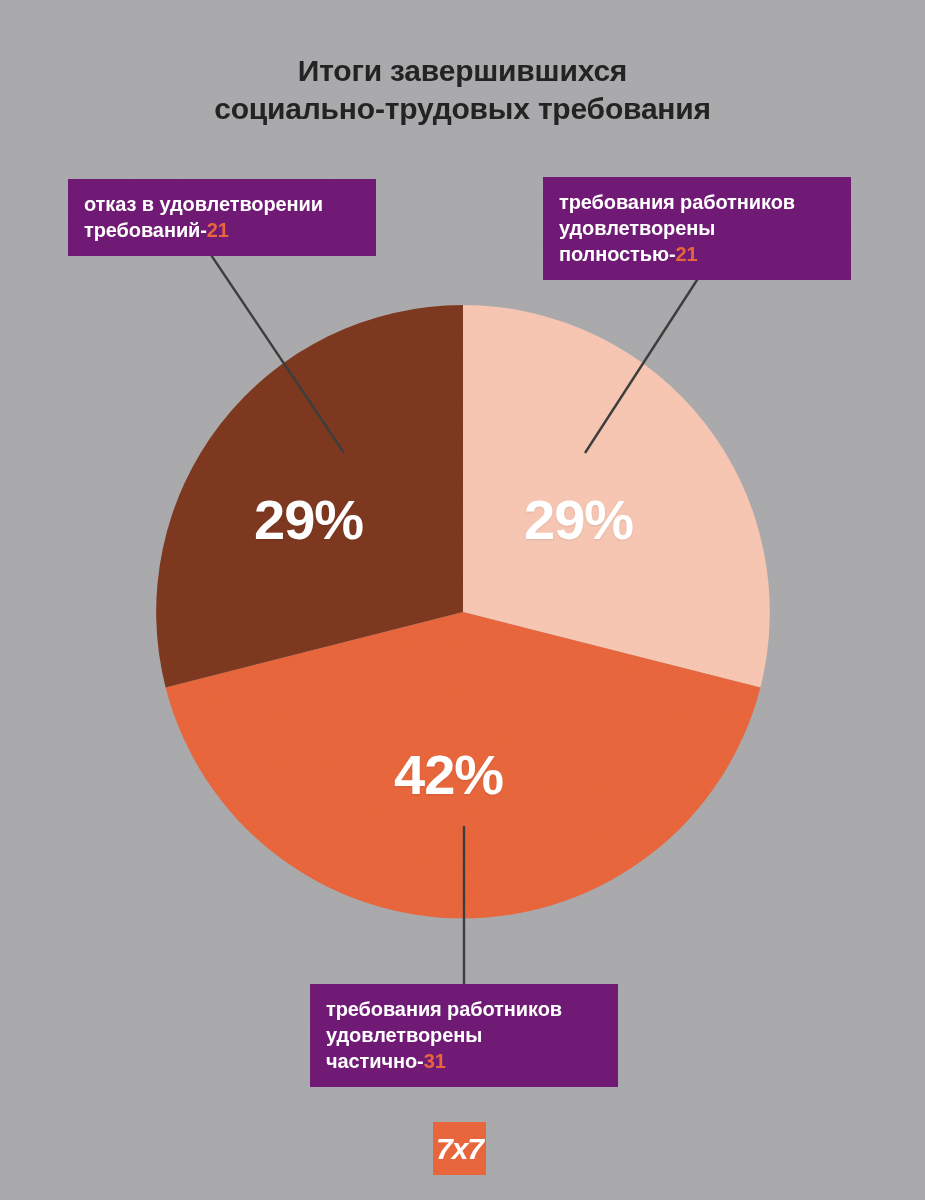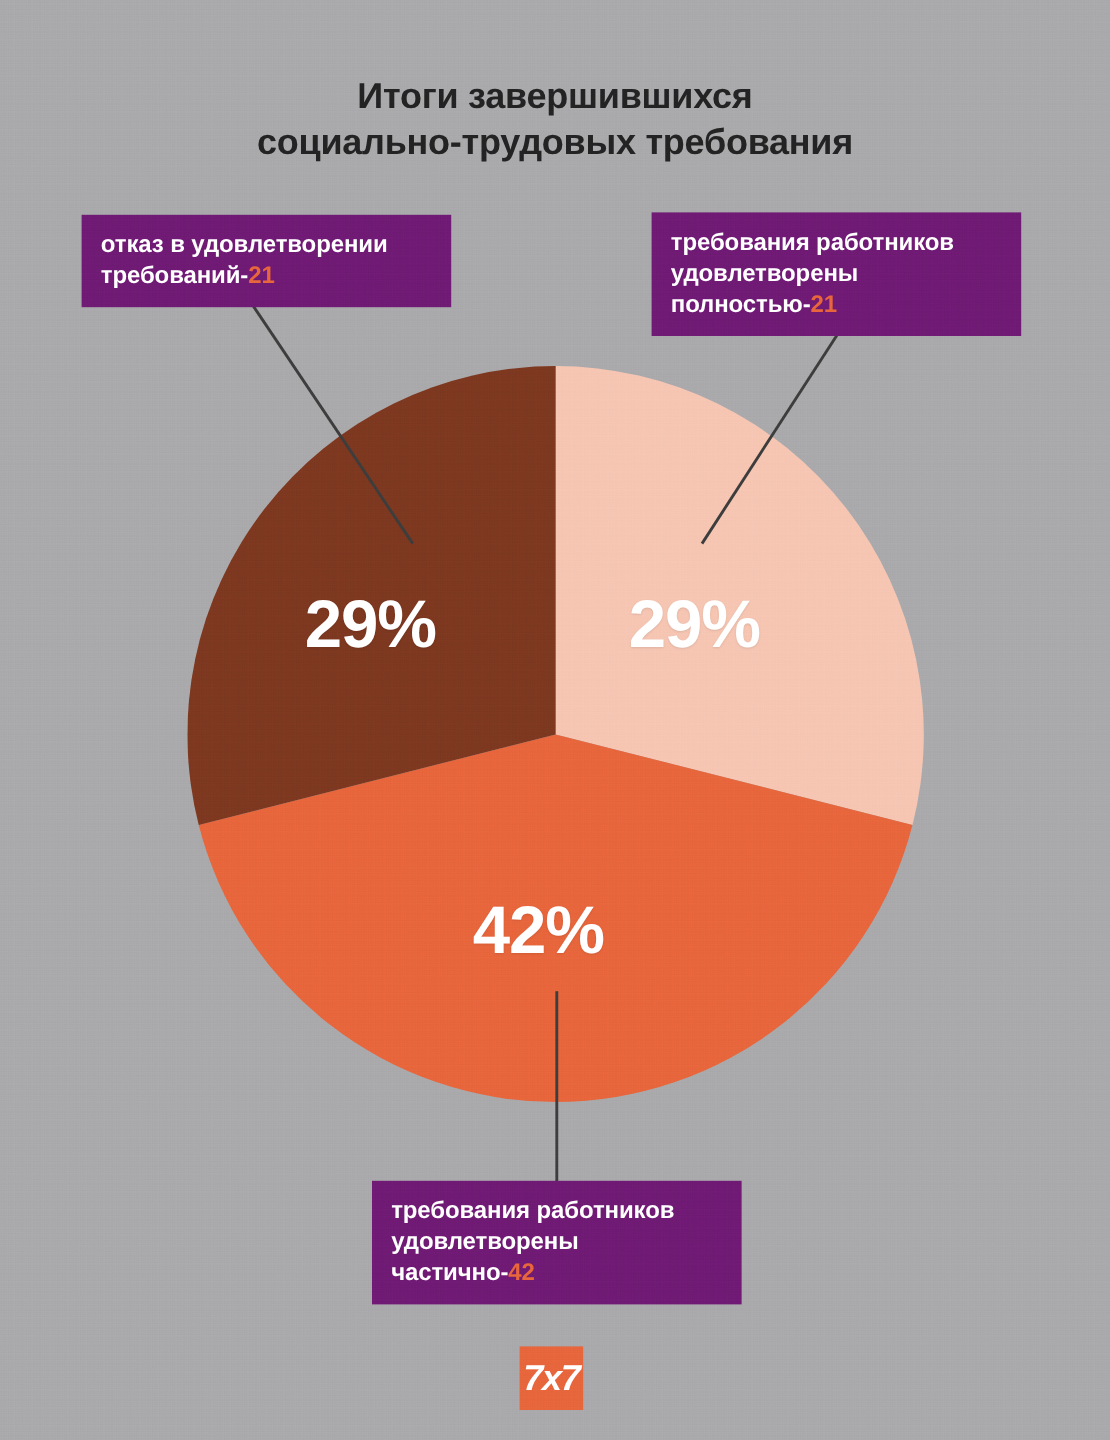--- a/index.html
+++ b/index.html
@@ -33,21 +33,21 @@
 
   .stage {
     position: absolute;
     inset: 0;
     z-index: 2;
   }
 
   
   .title {
     position: absolute;
-    top: 62px;
+    top: 52px;
     left: 0;
     width: 925px;
     text-align: center;
     color: #232323;
     font-size: 30px;
     font-weight: bold;
     line-height: 38px;
     letter-spacing: -0.2px;
   }
   .title-line { display: block; }
@@ -163,21 +163,21 @@
 
   <div class="callout callout-full">
     <div>требования работников</div>
     <div>удовлетворены</div>
     <div><span>полностью-</span><span class="num">21</span></div>
   </div>
 
   <div class="callout callout-partial">
     <div>требования работников</div>
     <div>удовлетворены</div>
-    <div><span>частично-</span><span class="num">42</span></div>
+    <div><span>частично-</span><span class="num">31</span></div>
   </div>
 
   <div class="logo">
     <span class="logo-text">7x7</span>
   </div>
 
 </div>
 
 <div class="noise-layer"></div>
 

